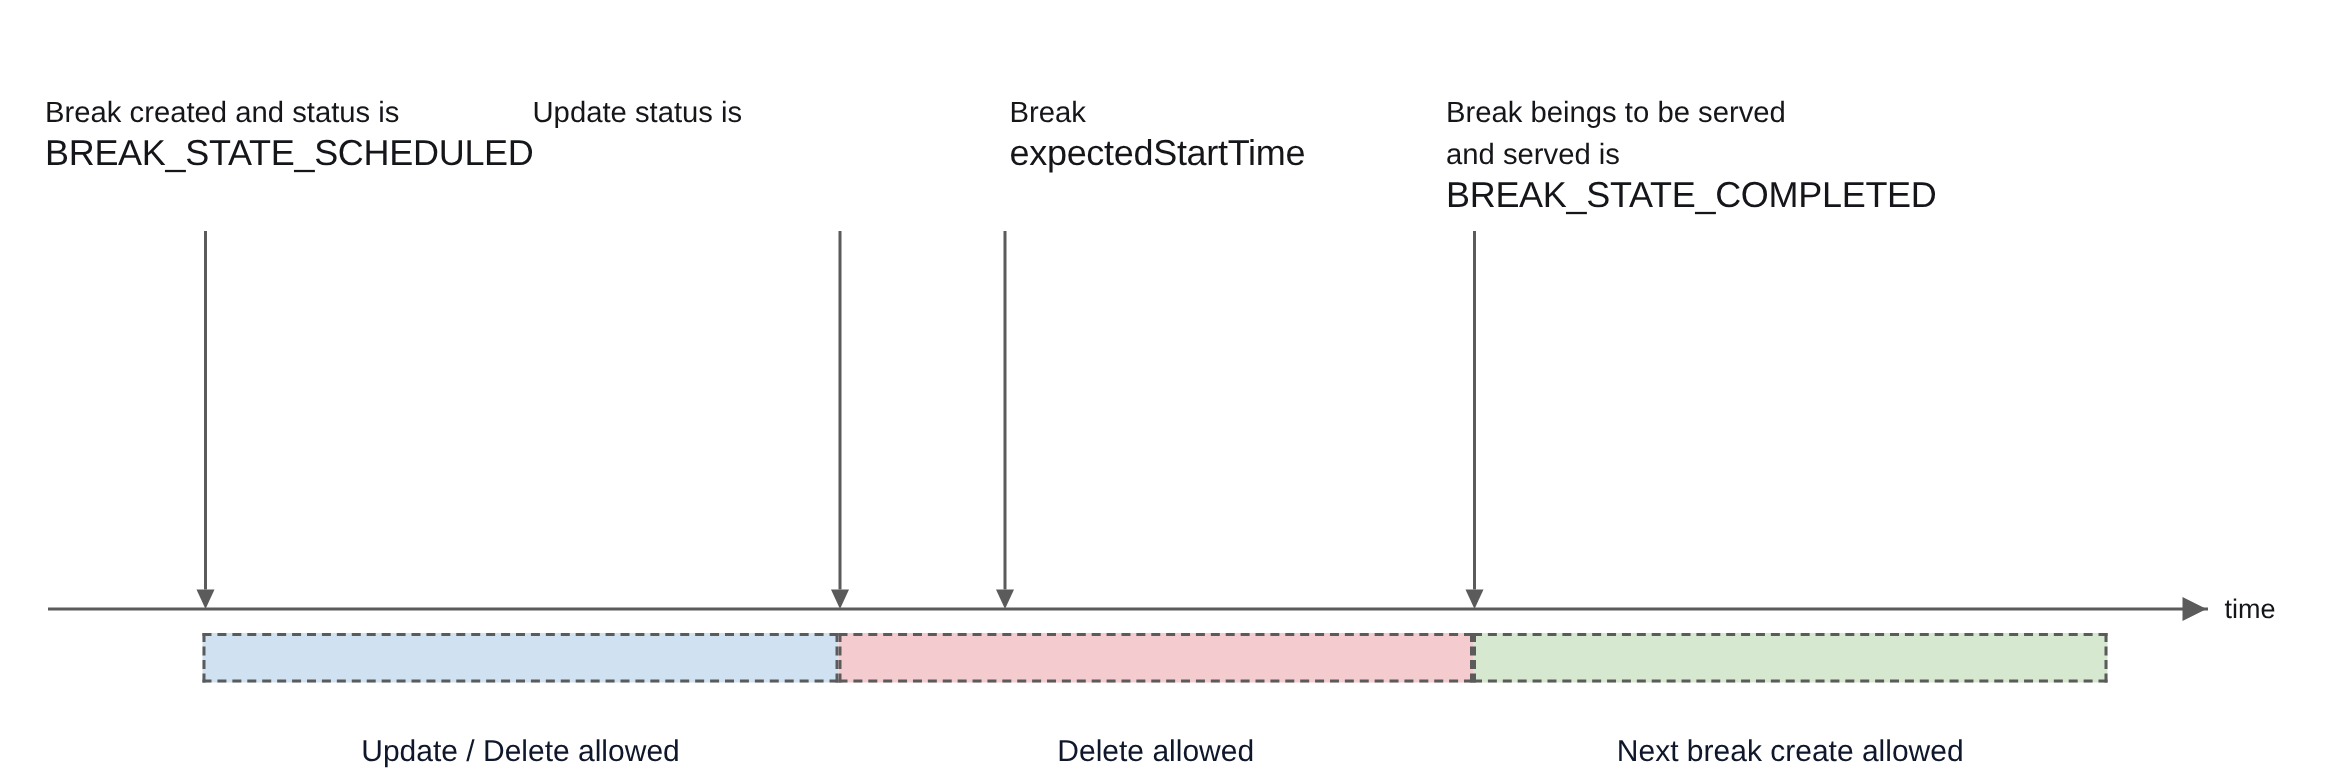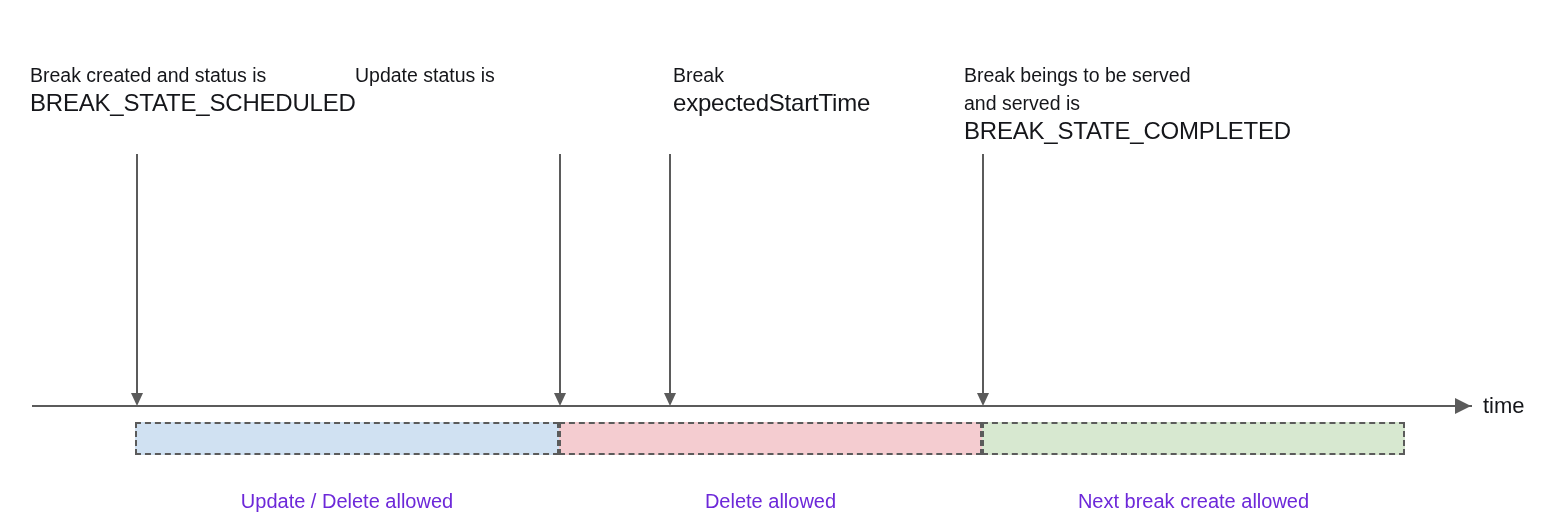--- a/index.html
+++ b/index.html
@@ -66,37 +66,37 @@
   #axis-arrowhead {
     position: absolute;
     width: 0;
     height: 0;
     border-top: 8px solid transparent;
     border-bottom: 8px solid transparent;
     border-left: 16px solid #5b5b5b;
   }
   #axis-label {
     position: absolute;
-    font-size: 22px;
+    font-size: 18px;
     line-height: 22px;
     color: #15161a;
   }
 
   
   .phase-bar {
     position: absolute;
     height: 33px;
     box-sizing: border-box;
     border: 2px dashed #5b5b5b;
   }
   .phase-caption {
     position: absolute;
     font-size: 20px;
     line-height: 24px;
-    color: #6d28d9;
+    color: #0f172a;
     text-align: center;
     white-space: nowrap;
   }
 </style>
 </head>
 <body>
 
 <div id="canvas">
 
   <div class="annotation" id="ann-0" style="left:30px; top:33px;">

